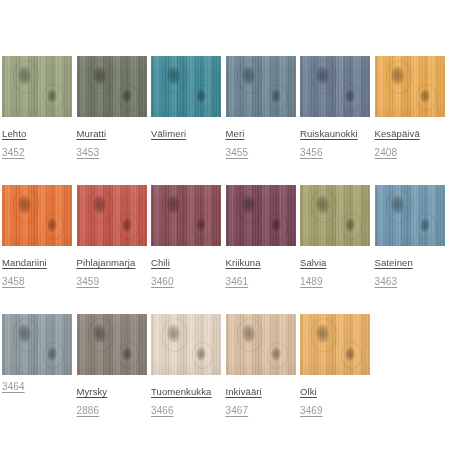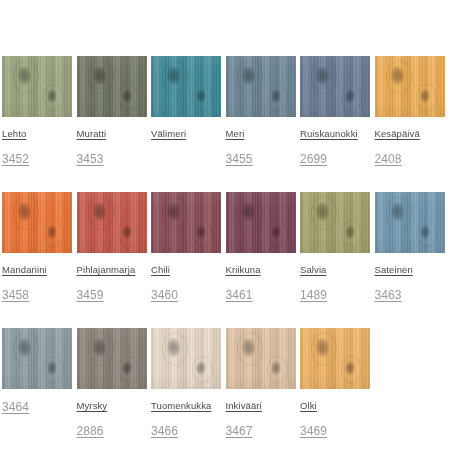--- a/index.html
+++ b/index.html
@@ -153,22 +153,22 @@
     font-size: 9.5px;
     line-height: 11px;
     color: #4a4a4a;
     text-decoration: underline;
     text-underline-offset: 2px;
     white-space: nowrap;
     letter-spacing: 0.1px;
   }
   .swatch-code {
     display: inline-block;
-    margin-top: 13px;
-    font-size: 12px;
+    margin-top: 6px;
+    font-size: 10px;
     line-height: 11px;
     color: #9a9a9a;
     text-decoration: underline;
     text-underline-offset: 2px;
     letter-spacing: 0.1px;
   }
   .label-line { display: block; }
 </style>
 </head>
 <body>
@@ -230,21 +230,21 @@
         <div class="swatch" style="background-color: rgb(106, 123, 147);">
           <div class="bands"></div>
           <div class="grain"></div>
           <div class="knot-ring r1"></div>
           <div class="knot-ring r2"></div>
           <div class="knot k1"></div>
           <div class="knot k2"></div>
           <div class="sheen"></div>
         </div>
         <span class="label-line"><a class="swatch-name">Ruiskaunokki</a></span>
-        <span class="label-line"><a class="swatch-code">2699</a></span>
+        <span class="label-line"><a class="swatch-code">3456</a></span>
       </div>
       <div class="swatch-cell">
         <div class="swatch" style="background-color: rgb(239, 174, 83);">
           <div class="bands"></div>
           <div class="grain"></div>
           <div class="knot-ring r1"></div>
           <div class="knot-ring r2"></div>
           <div class="knot k1"></div>
           <div class="knot k2"></div>
           <div class="sheen"></div>

